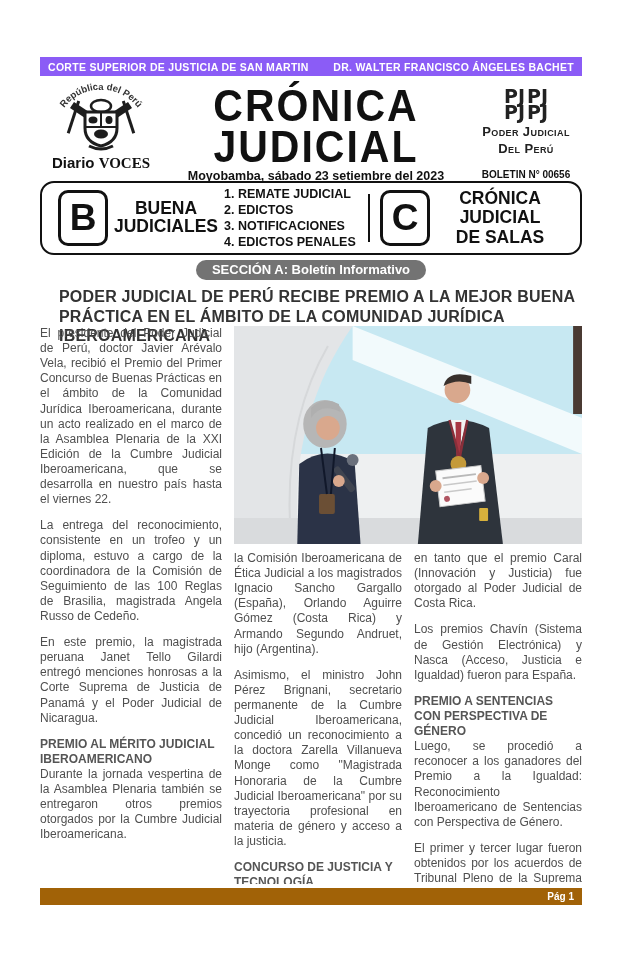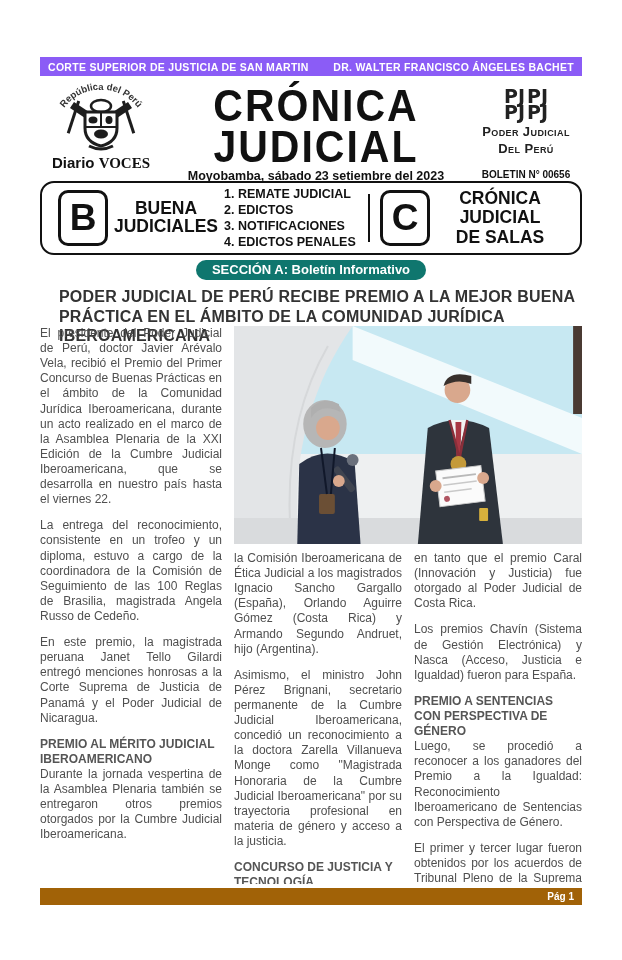--- a/index.html
+++ b/index.html
@@ -28,21 +28,21 @@
   .bc-box{position:absolute;top:181px;left:40px;right:40px;height:74px;border:2.5px solid #111;
           border-radius:14px;display:flex;align-items:center;box-sizing:border-box;padding:0 10px 0 16px;}
   .letter-box{width:44px;height:50px;border:3px solid #111;border-radius:10px;flex:0 0 auto;
               display:flex;align-items:center;justify-content:center;font-size:37px;font-weight:900;}
   .b-title{width:108px;text-align:center;font-size:17.5px;font-weight:800;line-height:1.02;margin-left:4px;}
   .b-list{width:142px;font-size:12.5px;font-weight:bold;line-height:1.3;margin-left:4px;}
   .v-div{width:0;border-left:2.5px solid #111;height:48px;margin:0 10px 0 2px;}
   .c-title{flex:1;text-align:center;font-size:17.5px;font-weight:800;line-height:1.1;}
   
   .badge{position:absolute;top:260px;left:0;right:0;text-align:center;}
-  .badge span{display:inline-block;background:#0f766e;color:#fff;font-weight:bold;font-size:13px;
+  .badge span{display:inline-block;background:#737373;color:#fff;font-weight:bold;font-size:13px;
               padding:2px 16px 3px;border-radius:11px;}
   
   .headline{position:absolute;top:287px;left:59px;right:40px;font-size:16px;font-weight:800;
             color:#333;line-height:1.22;letter-spacing:.2px;}
   
   .body{position:absolute;top:326px;left:40px;right:40px;height:558px;display:flex;gap:12px;overflow:hidden;
         color:#4f4f4f;}
   .col{font-size:12px;line-height:1.26;text-align:justify;}
   .col1{width:182px;flex:0 0 auto;}
   .right-wrap{flex:1;display:flex;flex-direction:column;}

